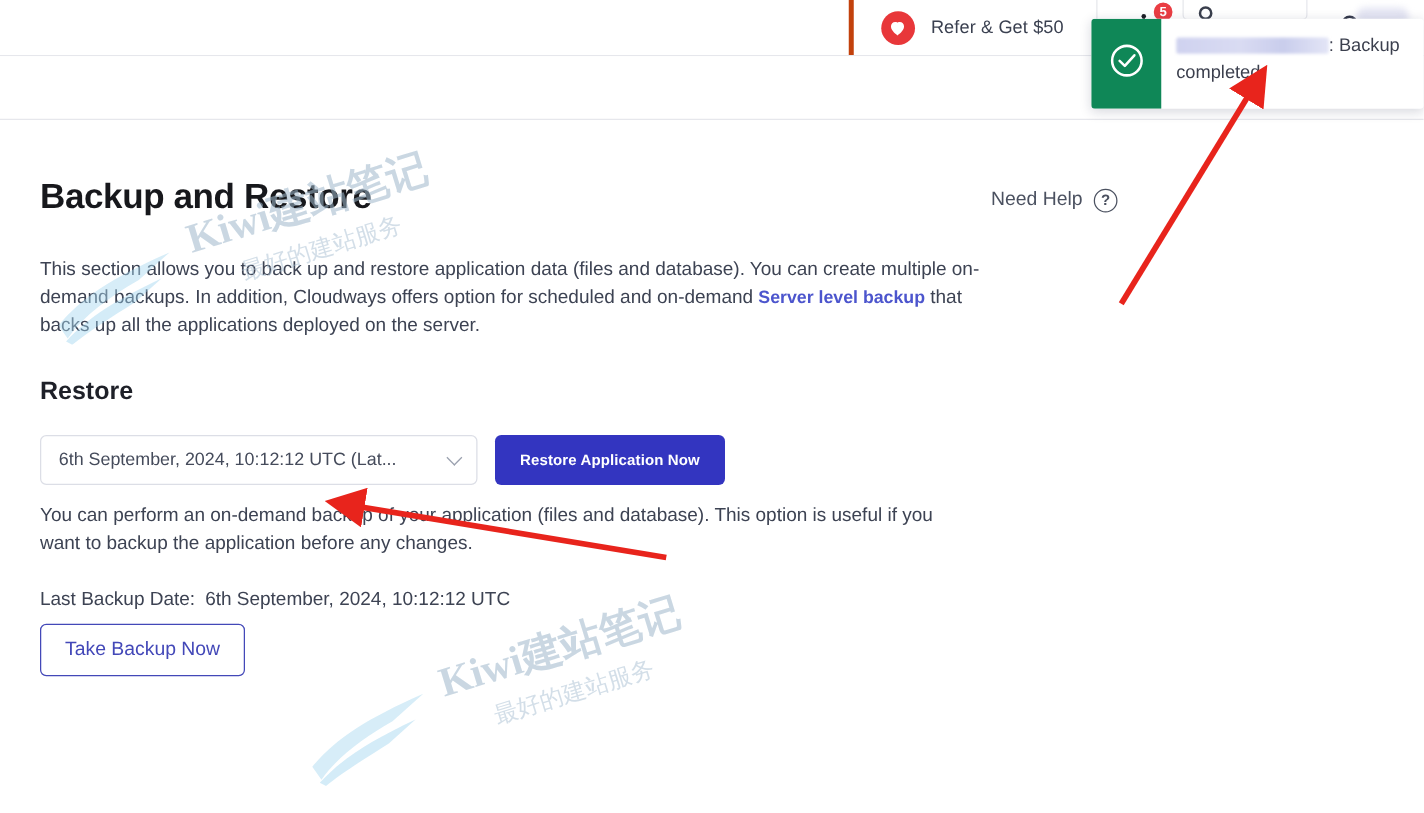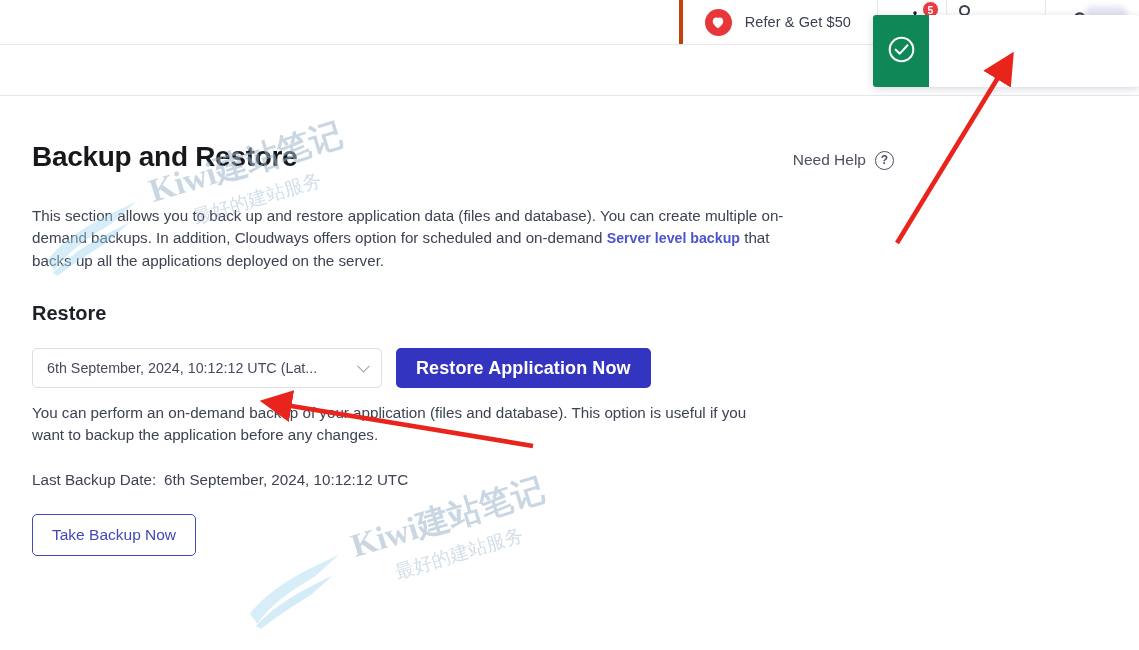--- a/index.html
+++ b/index.html
@@ -103,29 +103,29 @@
   .chev {
     position:absolute; right:13px; top:50%; width:9px; height:9px;
     border-right:1.6px solid #9aa0ae; border-bottom:1.6px solid #9aa0ae;
     transform: translateY(-70%) rotate(45deg);
   }
 
   .btn-primary {
     height: 40px; padding: 0 20px;
     background:#3335c0; color:#fff; border:none; border-radius:5px;
     font-family:"Liberation Sans", sans-serif;
-    font-size:18px; font-weight:700; letter-spacing:.1px;
+    font-size:12px; font-weight:700; letter-spacing:.1px;
     cursor:pointer;
   }
 
   .last-backup { margin-top: 25px; font-size:15.2px; color:#3d4353; }
   .last-backup .lb-val { margin-left: 8px; }
 
   .btn-outline {
-    margin-top: 26px;
+    margin-top: 11px;
     height: 42px; padding: 0 19px;
     background:#fff; color:#4348b8;
     border: 1.4px solid #4348b8; border-radius:5px;
     font-family:"Liberation Sans", sans-serif;
     font-size:15.5px; font-weight:400;
     cursor:pointer;
   }
 
   
   .toast {
@@ -292,20 +292,21 @@
 
   <div class="toast">
     <div class="toast-icon">
       <span>
         <svg width="29" height="29" viewBox="0 0 30 30" aria-hidden="true">
           <circle cx="15" cy="15" r="12.2" fill="none" stroke="#ffffff" stroke-width="2.1"></circle>
           <path d="M9 15.2 L13.3 19.3 L21.2 10.6" fill="none" stroke="#ffffff" stroke-width="2.1" stroke-linecap="round" stroke-linejoin="round"></path>
         </svg>
       </span>
     </div>
+    <div class="toast-body"><span class="redact"></span><span>: Backup completed</span></div>
   </div>
 
   <svg class="annots" viewBox="0 0 1139 650">
     <defs>
       <marker id="ah" markerWidth="7" markerHeight="7" refX="5.4" refY="3.5" orient="auto">
         <path d="M0,0 L7,3.5 L0,7 z" fill="#e8241c"></path>
       </marker>
     </defs>
     <line x1="533" y1="446" x2="267" y2="402" stroke="#e8241c" stroke-width="4.6" marker-end="url(#ah)"></line>
     <line x1="897" y1="243" x2="1010" y2="58" stroke="#e8241c" stroke-width="4.6" marker-end="url(#ah)"></line>

